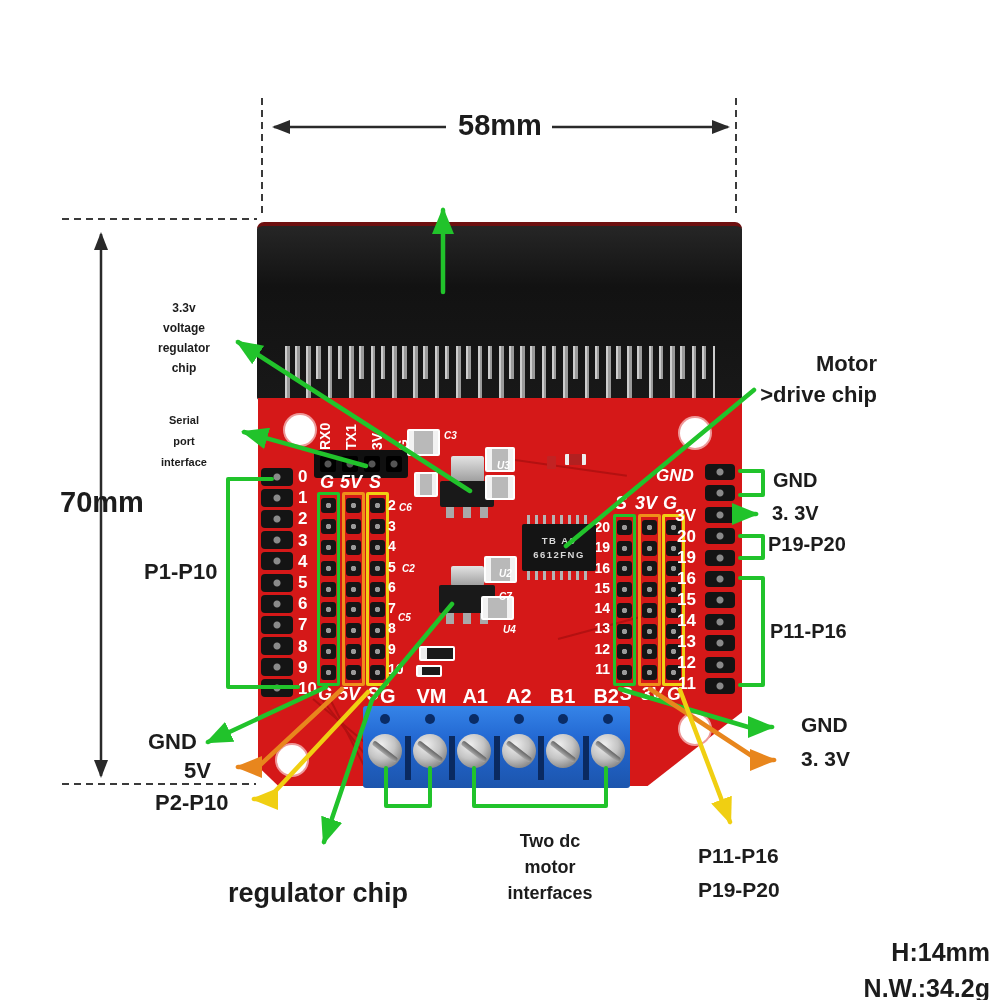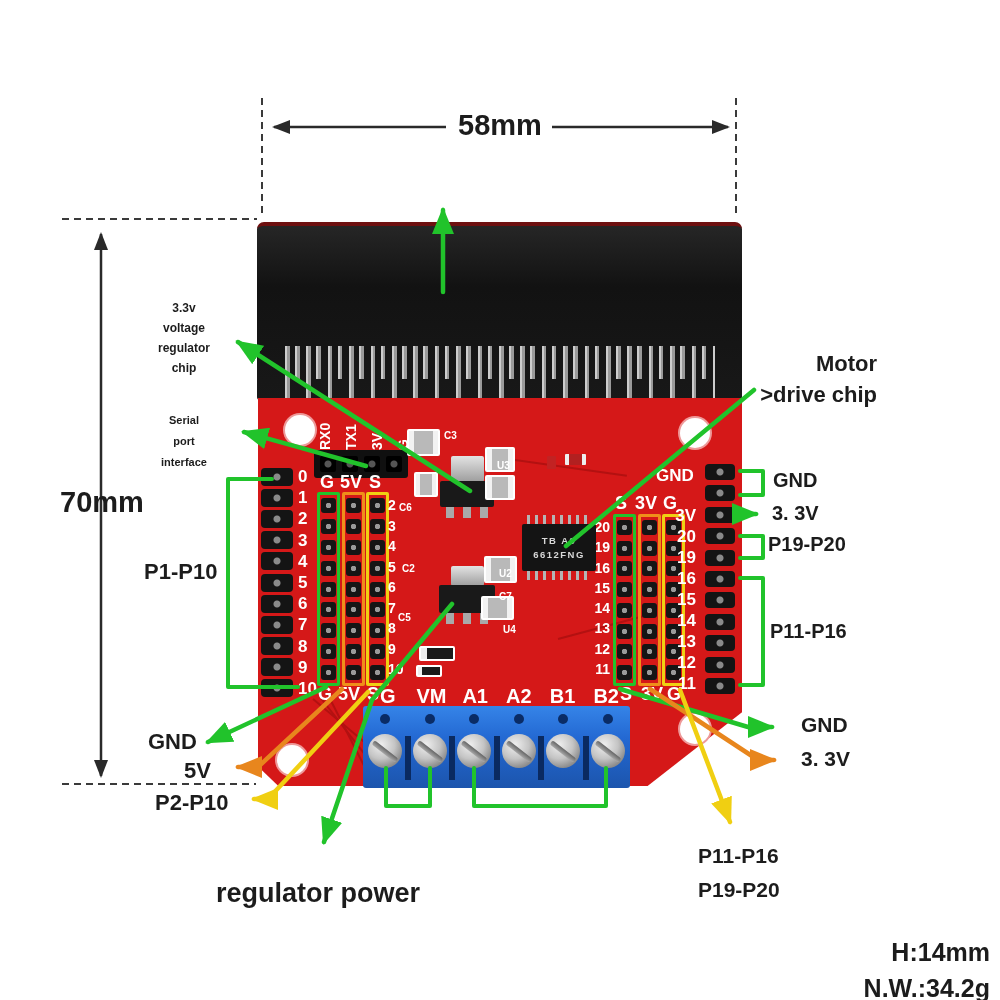--- a/index.html
+++ b/index.html
@@ -17,21 +17,21 @@
   .connector{position:absolute;left:257px;top:222px;width:485px;height:178px;
     background:linear-gradient(180deg,#262626 0%,#121212 35%,#181818 100%);
     border-top:4px solid #6e1010;border-radius:7px 7px 3px 3px;}
   .teeth{position:absolute;background:repeating-linear-gradient(90deg,#cdcdcd 0 2px,#9a9a9a 2px 4.6px,rgba(0,0,0,0) 4.6px 21.4px);}
 
   
   .pcb{position:absolute;left:258px;top:398px;width:484px;height:388px;background:#d51818;
        clip-path:polygon(0 0,100% 0,100% 81%,80.5% 100%,4.2% 100%,0 95%);}
   .trace{position:absolute;background:#b31111;height:2px;transform-origin:left center;}
   .hole{position:absolute;width:30px;height:30px;border-radius:50%;background:#fff;box-shadow:0 0 0 2px #e99;}
-  .silk{position:absolute;color:#fff;font-weight:bold;white-space:nowrap;}
+  .silk{position:absolute;color:#fff;font-weight:bold;white-space:nowrap;font-style:italic;}
   .s18{font-size:18px;} .s17{font-size:17px;} .s14{font-size:14px;} .s10{font-size:10px;}
   .vsilk{position:absolute;color:#fff;font-weight:bold;font-size:14px;width:44px;
          transform:rotate(-90deg);text-align:left;}
 
   .serialhdr{position:absolute;left:314px;top:450px;width:94px;height:28px;background:#101010;
              border-radius:3px;display:flex;align-items:center;justify-content:space-around;padding:0 3px;}
   .ssock{width:16px;height:16px;border-radius:2px;background:radial-gradient(circle at 50% 50%,#555 0 3px,#000 4px);}
 
   .ocol{position:absolute;left:261px;top:466px;display:flex;flex-direction:column;}
   .orow{display:flex;align-items:center;gap:5px;height:21.2px;}
@@ -439,21 +439,26 @@
   </div>
 
   <div class="ann" style="left:60px;top:486px;font-size:29px;">70mm</div>
   <div class="ann" style="left:144px;top:559px;font-size:22px;">P1-P10</div>
 
   <div class="ann" style="left:148px;top:729px;font-size:22px;">GND</div>
   <div class="ann" style="left:184px;top:758px;font-size:22px;">5V</div>
   <div class="ann" style="left:155px;top:790px;font-size:22px;">P2-P10</div>
 
   <div class="ann ctr blk" style="left:198px;top:870px;width:240px;font-size:27px;line-height:31px;">
-    <span>regulator power</span>
+    <span>regulator chip</span>
+  </div>
+  <div class="ann ctr blk" style="left:488px;top:824px;width:124px;font-size:18px;line-height:18px;">
+    <span>Two dc</span>
+    <span>motor</span>
+    <span>interfaces</span>
   </div>
 
   <div class="ann" style="left:773px;top:469px;font-size:20px;">GND</div>
   <div class="ann" style="left:772px;top:502px;font-size:20px;">3. 3V</div>
   <div class="ann" style="left:768px;top:533px;font-size:20px;">P19-P20</div>
   <div class="ann" style="left:770px;top:620px;font-size:20px;">P11-P16</div>
 
   <div class="ann" style="left:801px;top:713px;font-size:21px;">GND</div>
   <div class="ann" style="left:801px;top:747px;font-size:21px;">3. 3V</div>
   <div class="ann blk" style="left:698px;top:835px;font-size:21px;line-height:26px;">

